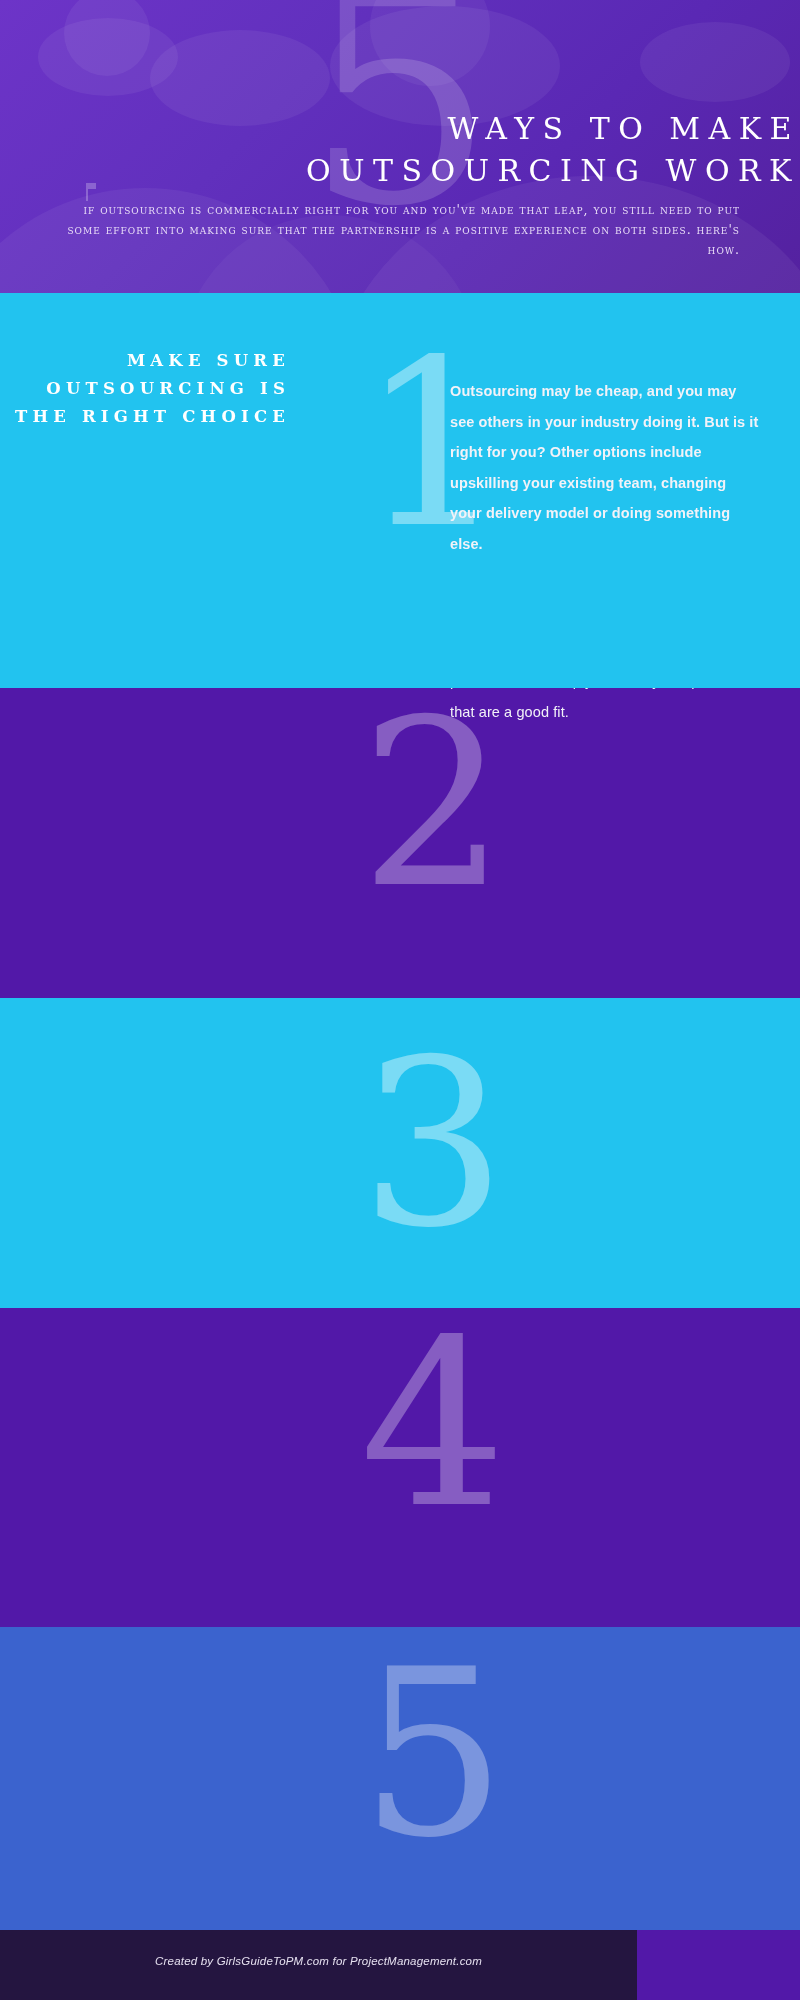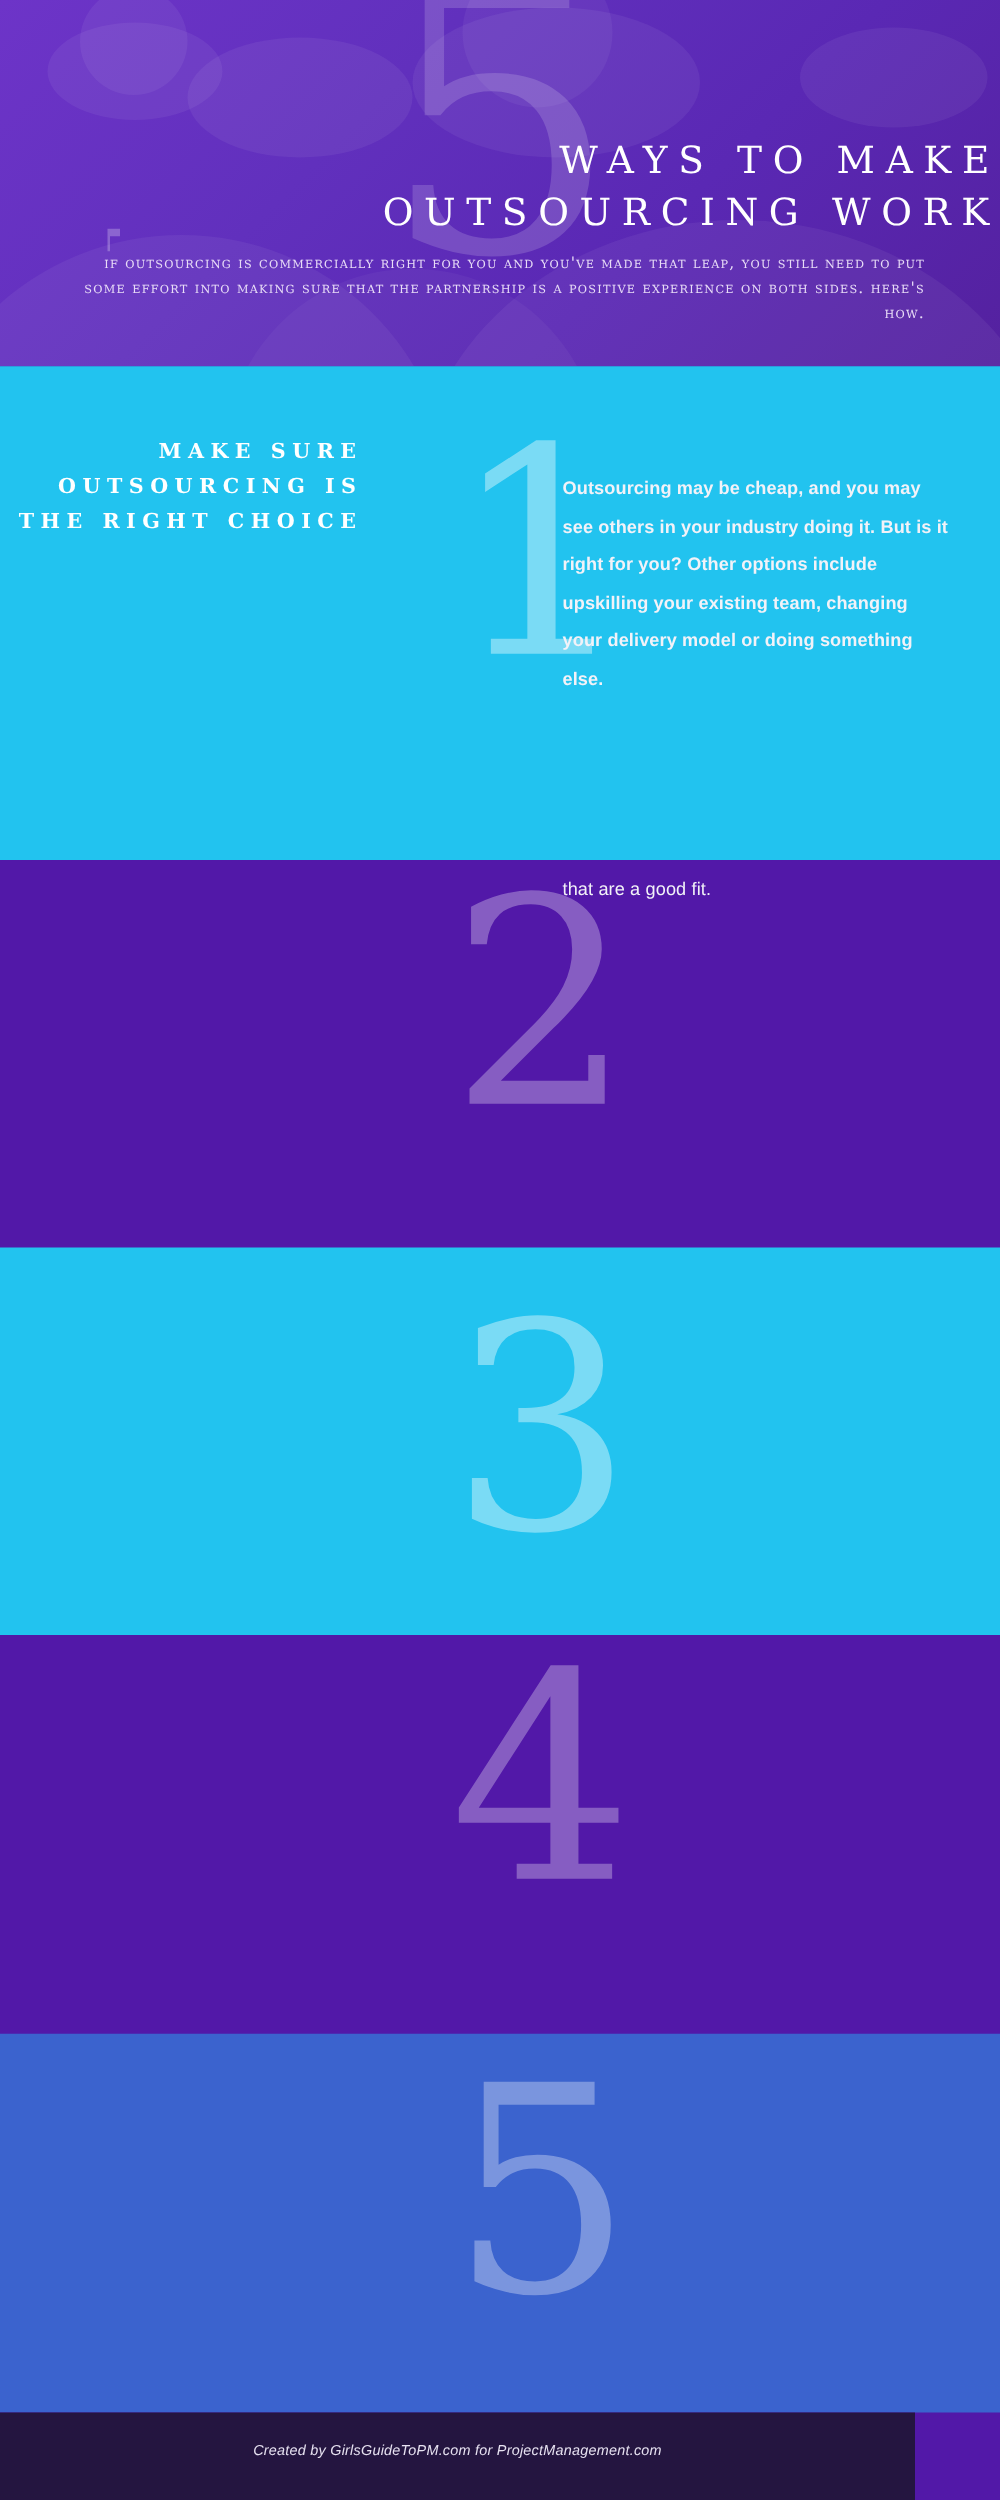--- a/index.html
+++ b/index.html
@@ -95,21 +95,21 @@
   
   .cyan{background:#22C3EF;}
   .cyan .sec-num{color:rgba(255,255,255,0.40);}
   .purple{background:#5218A8;}
   .purple .sec-num{color:rgba(255,255,255,0.30);}
   .blue{background:#3B63CE;}
   .blue .sec-num{color:rgba(255,255,255,0.32);}
 
   
   .footer{
-    position:relative;width:732px;height:70px;background:#241540;
+    position:relative;width:637px;height:70px;background:#241540;
   }
   .footer-text{
     position:absolute;left:0;right:0;top:25px;text-align:center;
     color:#e6e1f0;
     font-family:"Liberation Sans", sans-serif;
     font-style:italic;
     font-size:11.5px;letter-spacing:0.2px;
   }
 </style>
 </head>

